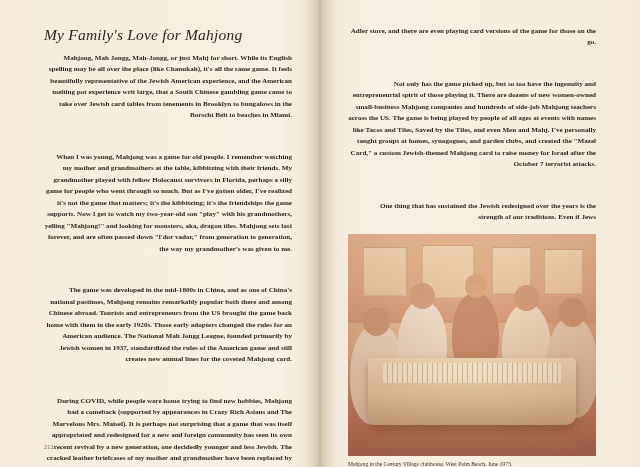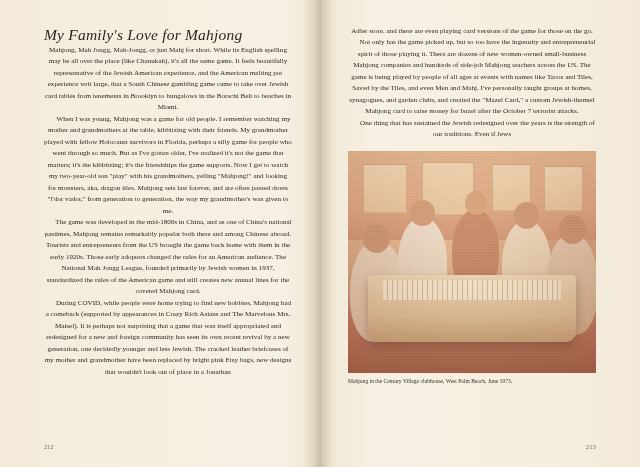--- a/index.html
+++ b/index.html
@@ -37,36 +37,38 @@
   .page-right {
     left: 320px;
     width: 320px;
     padding: 26px 44px 22px 28px;
   }
   .chapter-title {
     font-family: "Liberation Serif", serif;
     font-style: italic;
     font-size: 15.5px;
     color: #2b2520;
-    margin: 0 0 1px 0;
+    margin: 0 0 9px 0;
     font-weight: normal;
     letter-spacing: 0.2px;
   }
   .col {
     font-size: 7.1px;
     line-height: 1.62;
     color: #2e2822;
-    text-align: center;
+    text-align: right;
+    font-weight: bold;
   }
   .col p {
     margin: 0 0 0 0;
     text-indent: 0;
   }
   .col p + p {
     text-indent: 11px;
+    margin-top: 30px;
   }
   .figure {
     margin-top: 10px;
     width: 100%;
   }
   .photo {
     position: relative;
     width: 100%;
     height: 222px;
     overflow: hidden;

